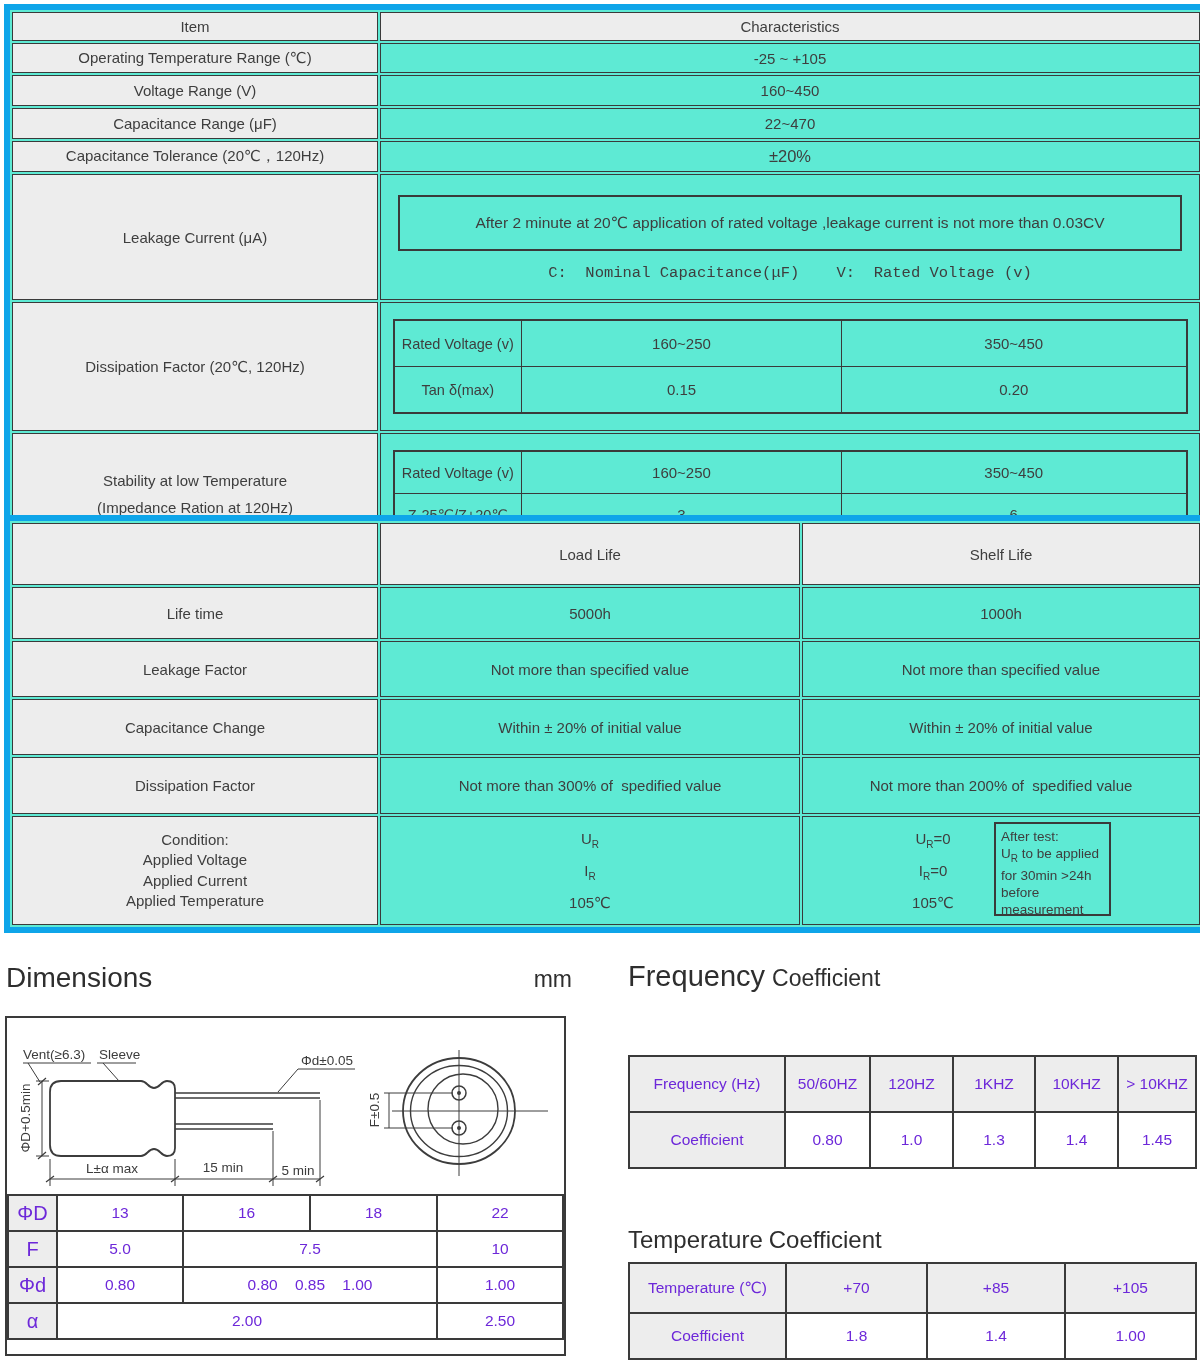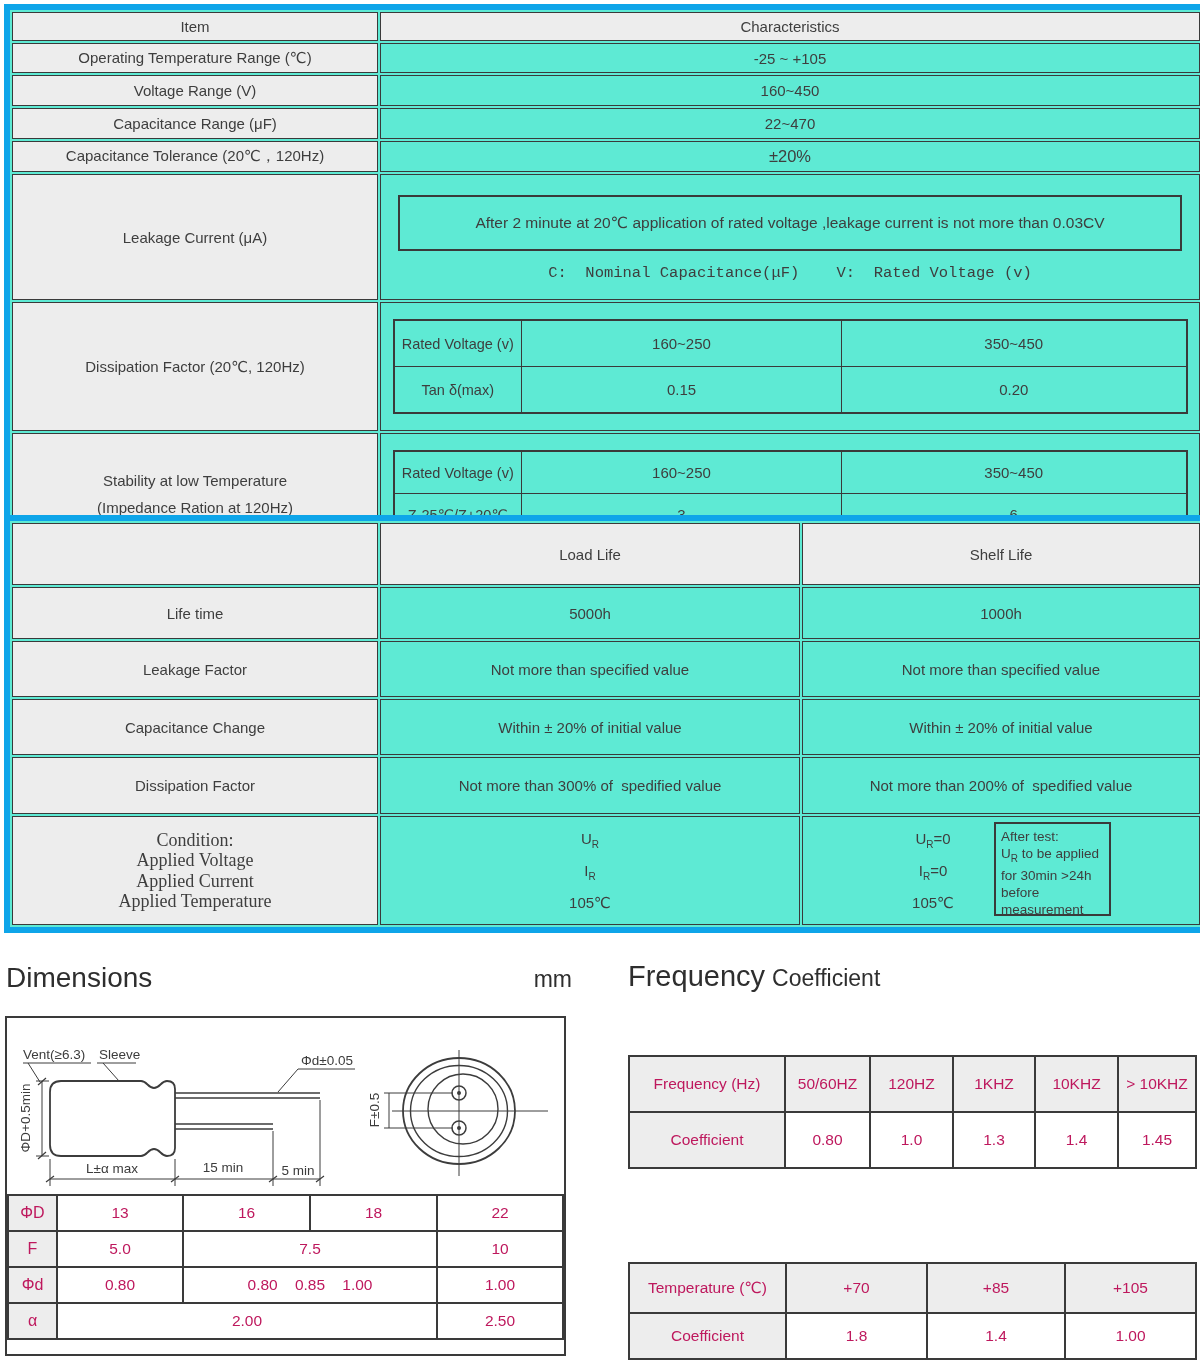--- a/index.html
+++ b/index.html
@@ -21,21 +21,21 @@
           display:flex;align-items:center;justify-content:center;font-size:15.5px;}
   .lk-note{margin-top:13px;font-size:15.5px;font-family:Liberation Mono, monospace;}
 
   table.inner{border-collapse:collapse;margin:16px auto;table-layout:fixed;width:793px;
               border:2px solid #3a3a3a;}
   table.inner td{border:1px solid #3a3a3a;text-align:center;vertical-align:middle;
                  font-size:15px;padding:0 2px;}
   .inner .hd{font-size:14.5px;}
 
   .two-line{line-height:27px;}
-  .cond-lines{line-height:20.5px;font-size:18px;font-family:Liberation Serif, serif;}
+  .cond-lines{line-height:20.5px;font-size:15px;}
   .uir{line-height:26px;font-size:15px;}
   sub{font-size:10px;}
   .shelf-cell{position:relative;}
   .shelf-lines{position:absolute;left:0;top:0;height:100%;width:260px;display:flex;
                flex-direction:column;justify-content:center;}
   .after-box{position:absolute;left:191px;top:5px;width:117px;height:94px;border:2px solid #3a3a3a;
              box-sizing:border-box;font-size:13.5px;line-height:17px;text-align:left;padding:4px 5px;}
 
   
   .sec-title{position:absolute;color:#2e2e2e;}
@@ -50,24 +50,24 @@
 
   
   #dim-box{position:absolute;left:5px;top:1016px;width:561px;height:340px;border:2px solid #3a3a3a;
            box-sizing:border-box;}
   .cap-svg{display:block;}
   .cap-svg text{font-size:13.5px;fill:#3c3c3c;stroke:none;}
 
   
   table.grid{position:absolute;border-collapse:collapse;table-layout:fixed;background:#fff;}
   table.grid td{border:2px solid #3a3a3a;text-align:center;vertical-align:middle;
-                font-size:15.5px;color:#be185d;padding:0;}
+                font-size:15.5px;color:#6d28d9;padding:0;}
   #t3{position:static;width:557px;margin-top:0;}
   #t3 td{font-size:15.5px;}
-  #t3 td.lbl{font-size:16px;}
+  #t3 td.lbl{font-size:20px;}
   #t4{left:628px;top:1055px;width:567px;}
   #t5{left:628px;top:1262px;width:567px;}
 </style>
 </head>
 <body>
 
 <div id="page">
 
   <table id="t1" class="spec">
     <colgroup>
@@ -318,20 +318,23 @@
       <td class="lbl" style="height:54px">Coefficient</td>
       <td>0.80</td>
       <td>1.0</td>
       <td>1.3</td>
       <td>1.4</td>
       <td>1.45</td>
     </tr>
   </tbody>
     </table>
 
+  <div id="temp-title" class="sec-title">
+    <span class="big">Temperature</span><span class="small">Coefficient</span>
+  </div>
   <table id="t5" class="grid">
     <colgroup>
         <col style="width:157px">
         <col style="width:141px">
         <col style="width:138px">
         <col style="width:131px">
       </colgroup>
     <tbody>
         <tr>
       <td class="lbl" style="height:48px">Temperature (℃)</td>

